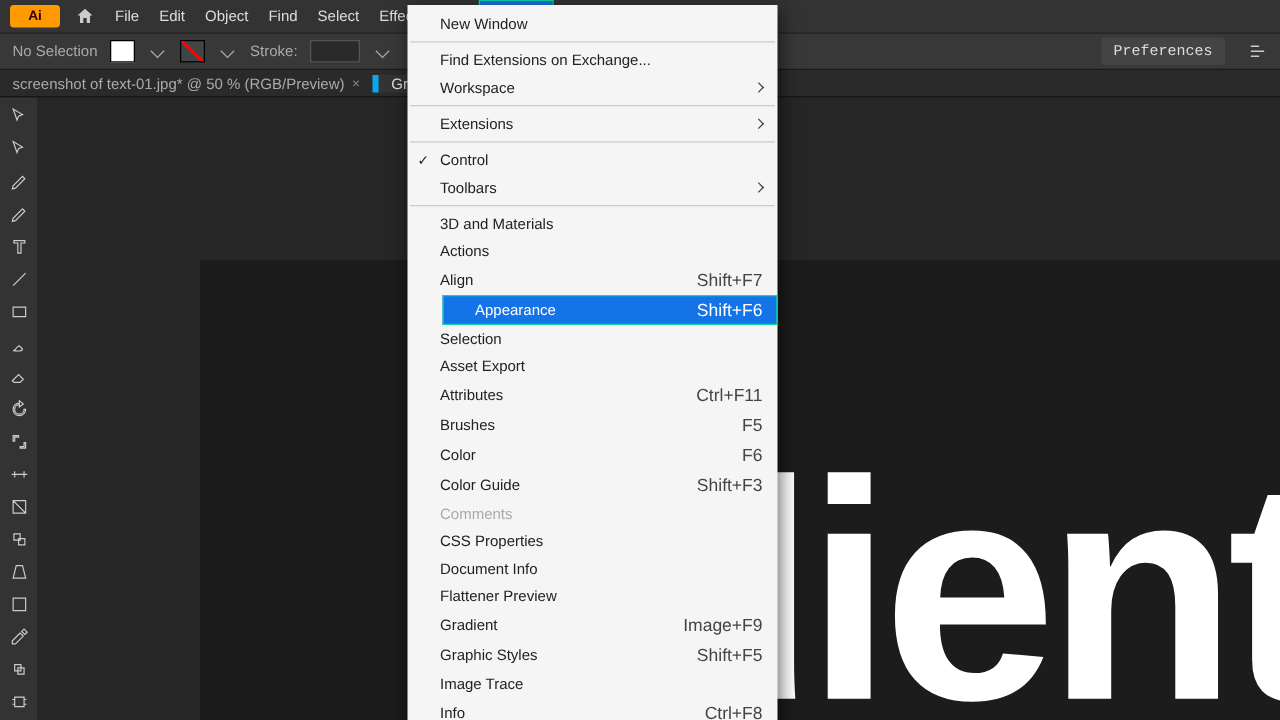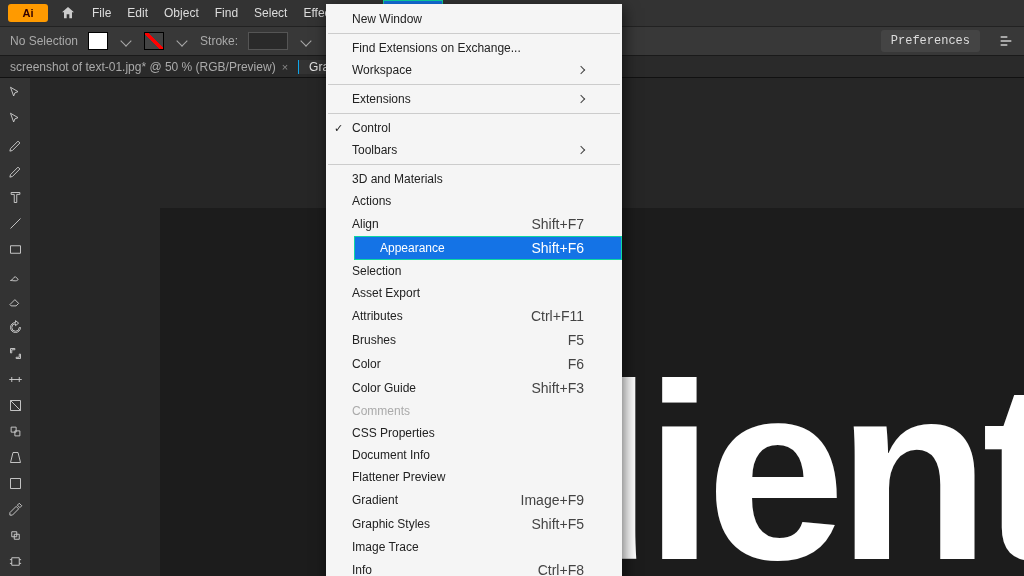--- a/index.html
+++ b/index.html
@@ -17,37 +17,37 @@
   .optionsbar .swatch { width:20px; height:18px; background:#fff; border:1px solid #000; }
   .optionsbar .swatch2 { width:20px; height:18px; background:#444; border:1px solid #000; position:relative; }
   .optionsbar .swatch2::after{ content:""; position:absolute; inset:0; background:linear-gradient(45deg,transparent 44%,#f00 44%,#f00 56%,transparent 56%); }
   .optionsbar .dd { width:8px;height:8px;border-right:1px solid #aaa;border-bottom:1px solid #aaa;transform:rotate(45deg);margin:0 4px; }
   .optionsbar .stroke-in { width:40px;height:18px;background:#2a2a2a;border:1px solid #555; }
   .prefs-btn { margin-left:auto; background:#444; padding:4px 10px; border-radius:3px; color:#ddd;font-family:Liberation Mono, monospace; }
   .prefs-ic { width:16px;height:16px;margin-left:8px; }
 
   
   .tabsrow { height:22px; background:#2a2a2a; display:flex; align-items:center; border-bottom:1px solid #111; }
-  .tab { padding:0 10px; color:#aaa; display:flex; align-items:center; gap:6px; border-right:1px solid #0ea5e9;text-align:right; }
+  .tab { padding:0 10px; color:#aaa; display:flex; align-items:center; gap:6px; border-right:5px solid #0ea5e9;text-align:right; }
   .tab .close { font-size:11px; color:#888; }
   .tab.active { background:#333; color:#e0e0e0; }
 
   
   .tools { position:absolute; left:0; top:78px; width:30px; background:#333; display:flex; flex-direction:column; align-items:center; padding:4px 0; gap:4px; }
   .tool { width:24px; height:22px; display:flex; align-items:center; justify-content:center; color:#ccc; cursor:default; }
   .tool svg { width:15px; height:15px; fill:#ccc; }
 
   
   .canvas { position:absolute; left:30px; top:78px; right:0; bottom:0; background:#262626; overflow:hidden; }
   .artboard { position:absolute; left:130px; top:130px; width:1000px; height:500px; background:#1c1c1c; }
   .bigtext { position:absolute; left:470px; top:270px; font-size:250px; font-weight:900; color:#fff; letter-spacing:-8px; font-family:Impact,"Arial Black",sans-serif; line-height:1; }
 
   
   .dropdown { position:absolute; left:326px; top:4px; width:296px; background:#f5f5f5; color:#222; box-shadow:2px 4px 14px rgba(0,0,0,.6); font-size:12px; padding:4px 0; }
-  .dropdown .dm-item { padding:4px 38px 4px 26px; display:flex; align-items:center; justify-content:space-between; cursor:default; position:relative; min-height:20px; }
+  .dropdown .dm-item { padding:4px 12px 4px 26px; display:flex; align-items:center; justify-content:space-between; cursor:default; position:relative; min-height:20px; }
   .dropdown .dm-item .lbl { flex:1; }
   .dropdown .dm-item .sc { color:#444; font-size:14px; }
   .dropdown .dm-item .sub { width:6px;height:6px;border-right:1px solid #444;border-bottom:1px solid #444;transform:rotate(-45deg); }
   .dropdown .dm-item.checked::before { content:"✓"; position:absolute; left:8px; font-size:11px; }
   .dropdown .dm-item.disabled { color:#aaa; }
   .dropdown .sep { height:1px; background:#ccc; margin:3px 2px; }
   .dropdown .dm-item.highlighted { background:#1473e6; color:#fff; outline:1px solid #0fd6a2; outline-offset:-1px;margin-left:28px; }
   .dropdown .dm-item.highlighted .sc { color:#fff; }
 </style>
 </head>

